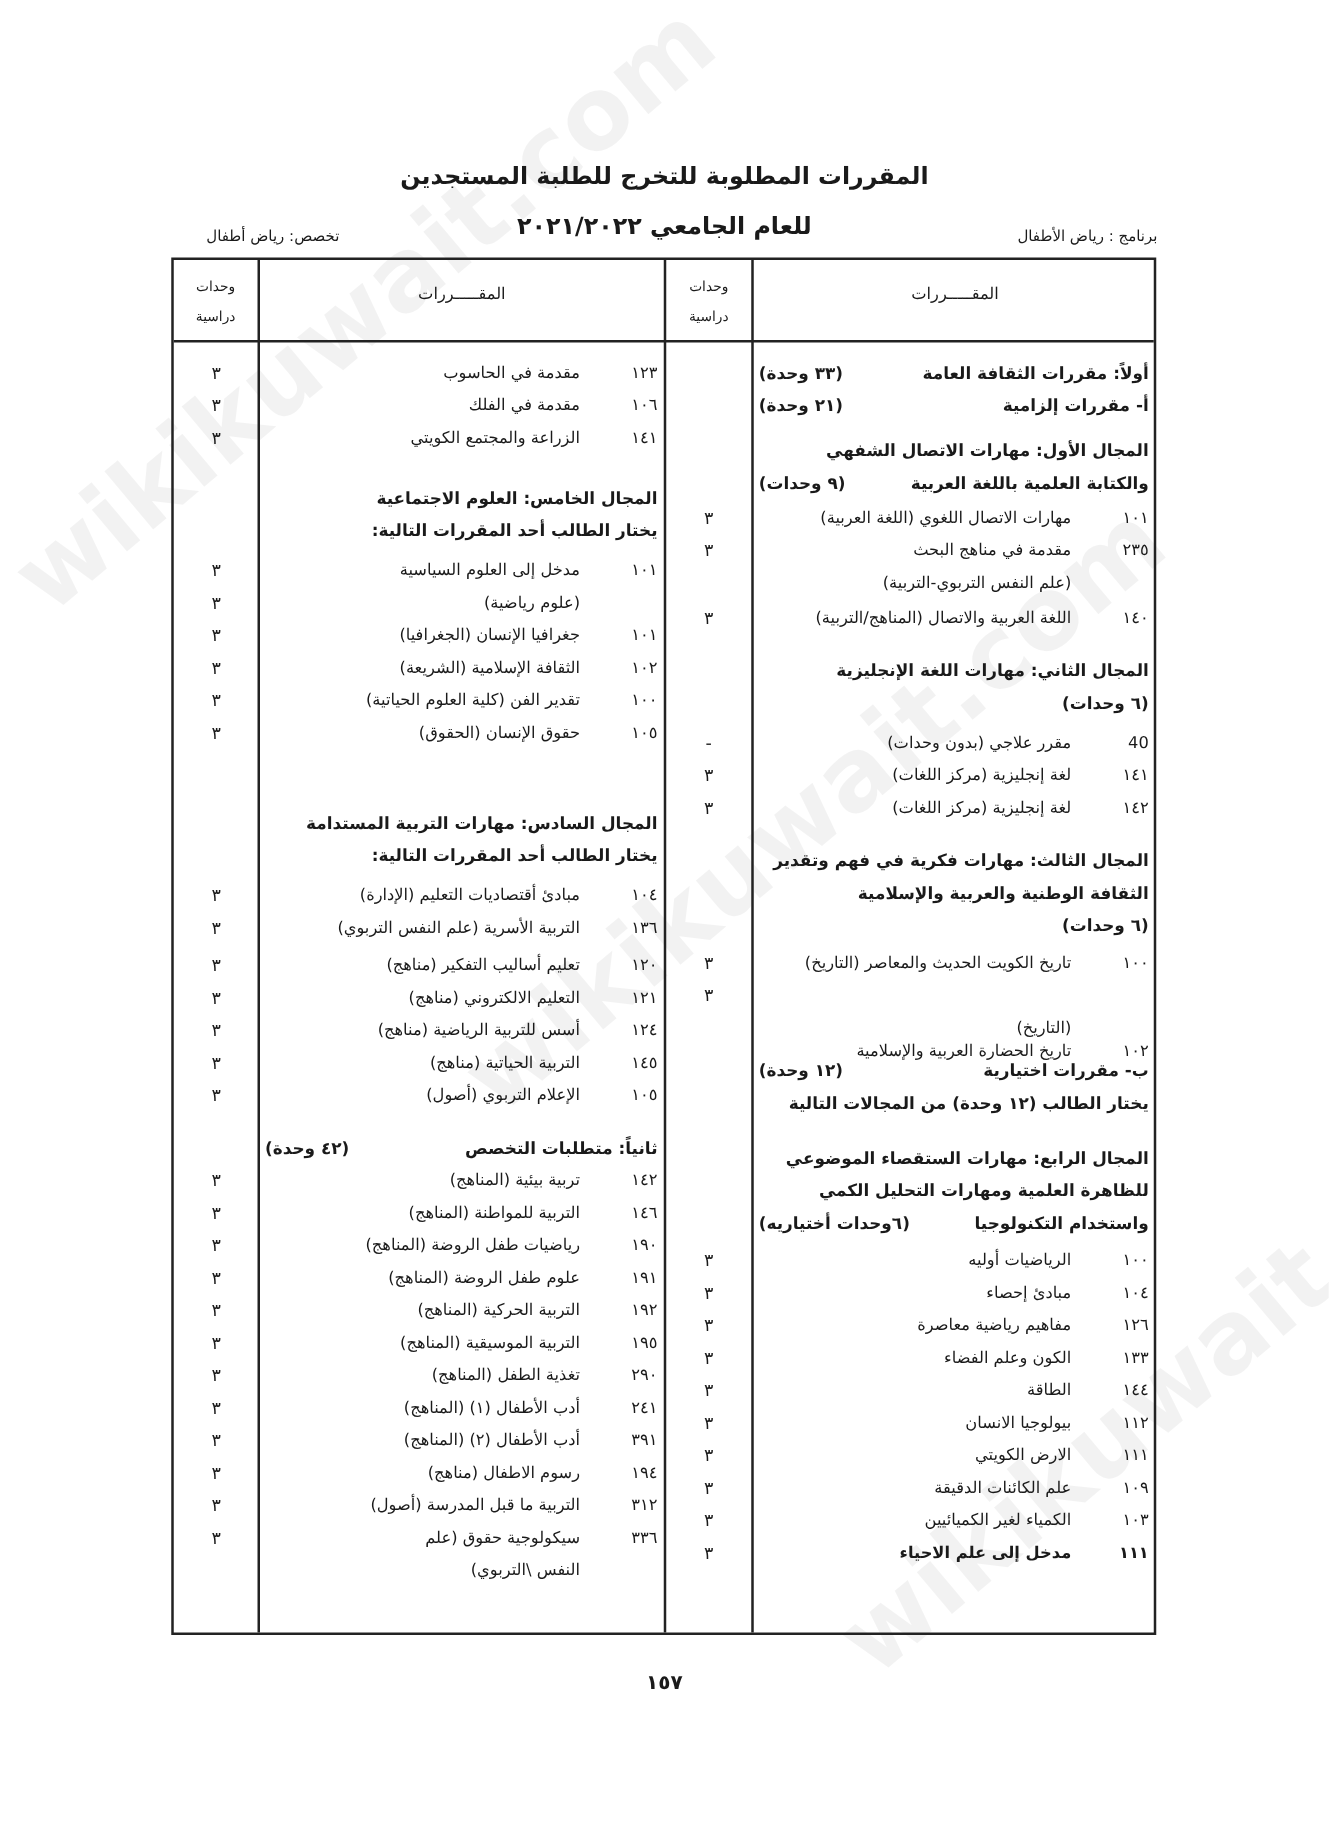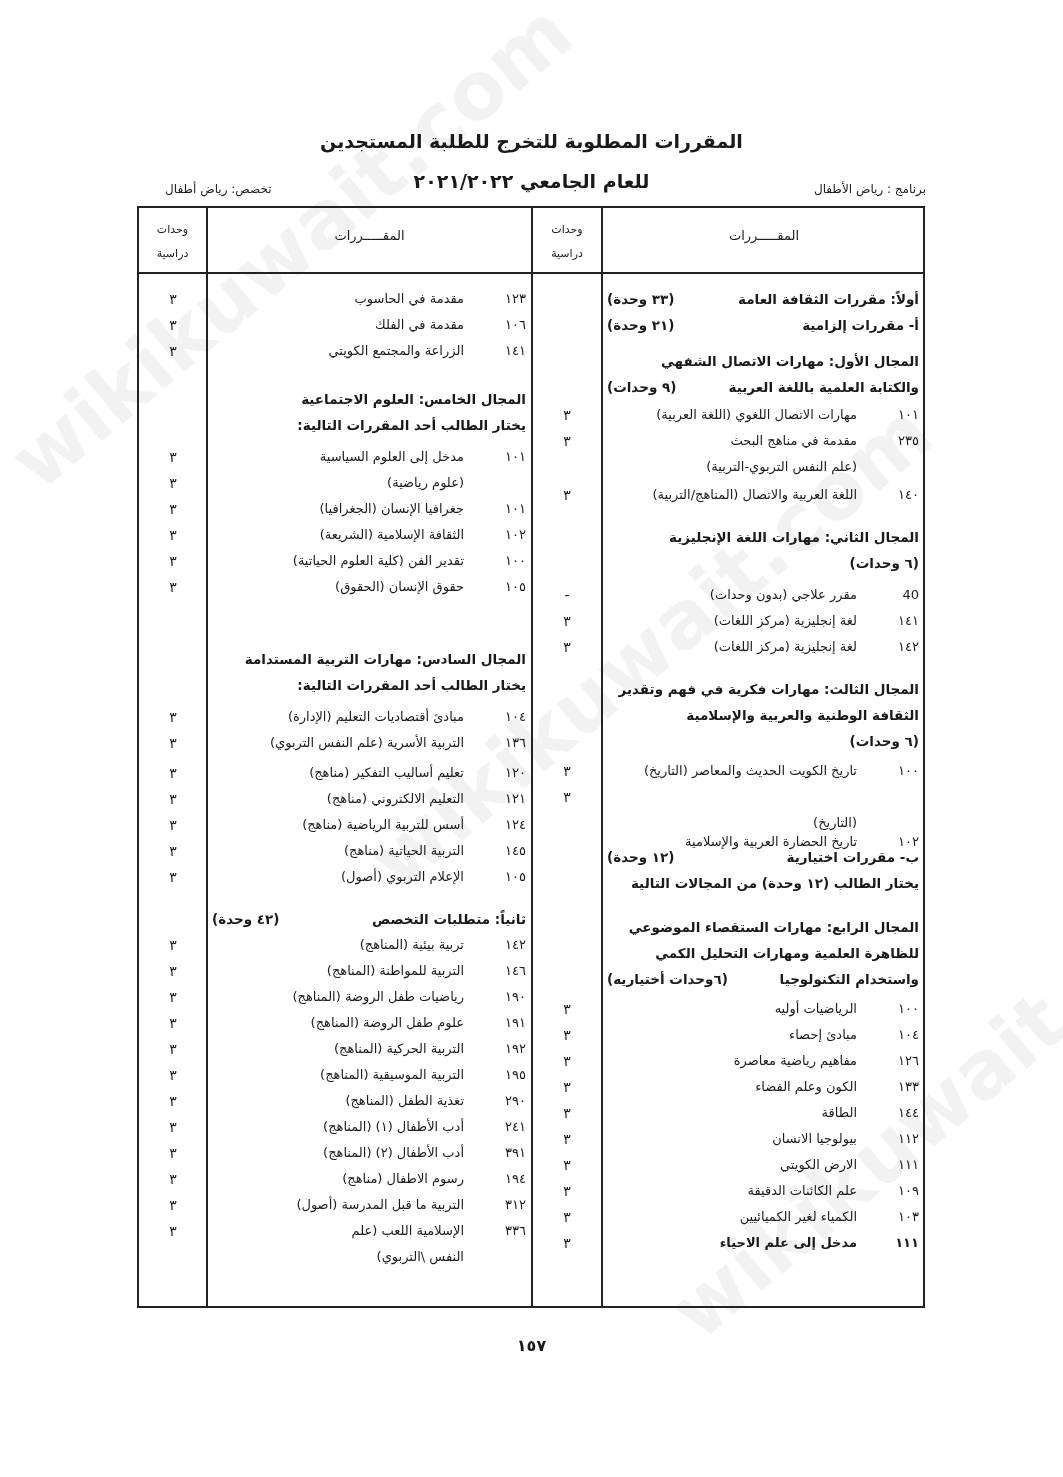--- a/index.html
+++ b/index.html
@@ -131,21 +131,21 @@
       <div class="line" style="top: 672px;"><span class="code">١٤٦</span><span class="cname">التربية للمواطنة (المناهج)</span></div>
       <div class="line" style="top: 698px;"><span class="code">١٩٠</span><span class="cname">رياضيات طفل الروضة (المناهج)</span></div>
       <div class="line" style="top: 724px;"><span class="code">١٩١</span><span class="cname">علوم طفل الروضة (المناهج)</span></div>
       <div class="line" style="top: 750px;"><span class="code">١٩٢</span><span class="cname">التربية الحركية (المناهج)</span></div>
       <div class="line" style="top: 776px;"><span class="code">١٩٥</span><span class="cname">التربية الموسيقية (المناهج)</span></div>
       <div class="line" style="top: 802px;"><span class="code">٢٩٠</span><span class="cname">تغذية الطفل (المناهج)</span></div>
       <div class="line" style="top: 828px;"><span class="code">٢٤١</span><span class="cname">أدب الأطفال (١) (المناهج)</span></div>
       <div class="line" style="top: 854px;"><span class="code">٣٩١</span><span class="cname">أدب الأطفال (٢) (المناهج)</span></div>
       <div class="line" style="top: 880px;"><span class="code">١٩٤</span><span class="cname">رسوم الاطفال (مناهج)</span></div>
       <div class="line" style="top: 906px;"><span class="code">٣١٢</span><span class="cname">التربية ما قبل المدرسة (أصول)</span></div>
-      <div class="line" style="top: 932px;"><span class="code">٣٣٦</span><span class="cname">الإسلامية اللعب (علم</span></div>
+      <div class="line" style="top: 932px;"><span class="code">٣٣٦</span><span class="cname">سيكولوجية حقوق (علم</span></div>
       <div class="line" style="top: 958px;"><span class="code"></span><span class="cname">النفس \التربوي)</span></div>
     </div>
   <div id="left-units" style="position:absolute; left:0; width:67px; top:78px;">
       <div class="units" style="left: 4px; top: 0px;">٣</div>
       <div class="units" style="left: 4px; top: 26px;">٣</div>
       <div class="units" style="left: 4px; top: 52px;">٣</div>
       <div class="units" style="left: 4px; top: 158px;">٣</div>
       <div class="units" style="left: 4px; top: 184px;">٣</div>
       <div class="units" style="left: 4px; top: 210px;">٣</div>
       <div class="units" style="left: 4px; top: 236px;">٣</div>

